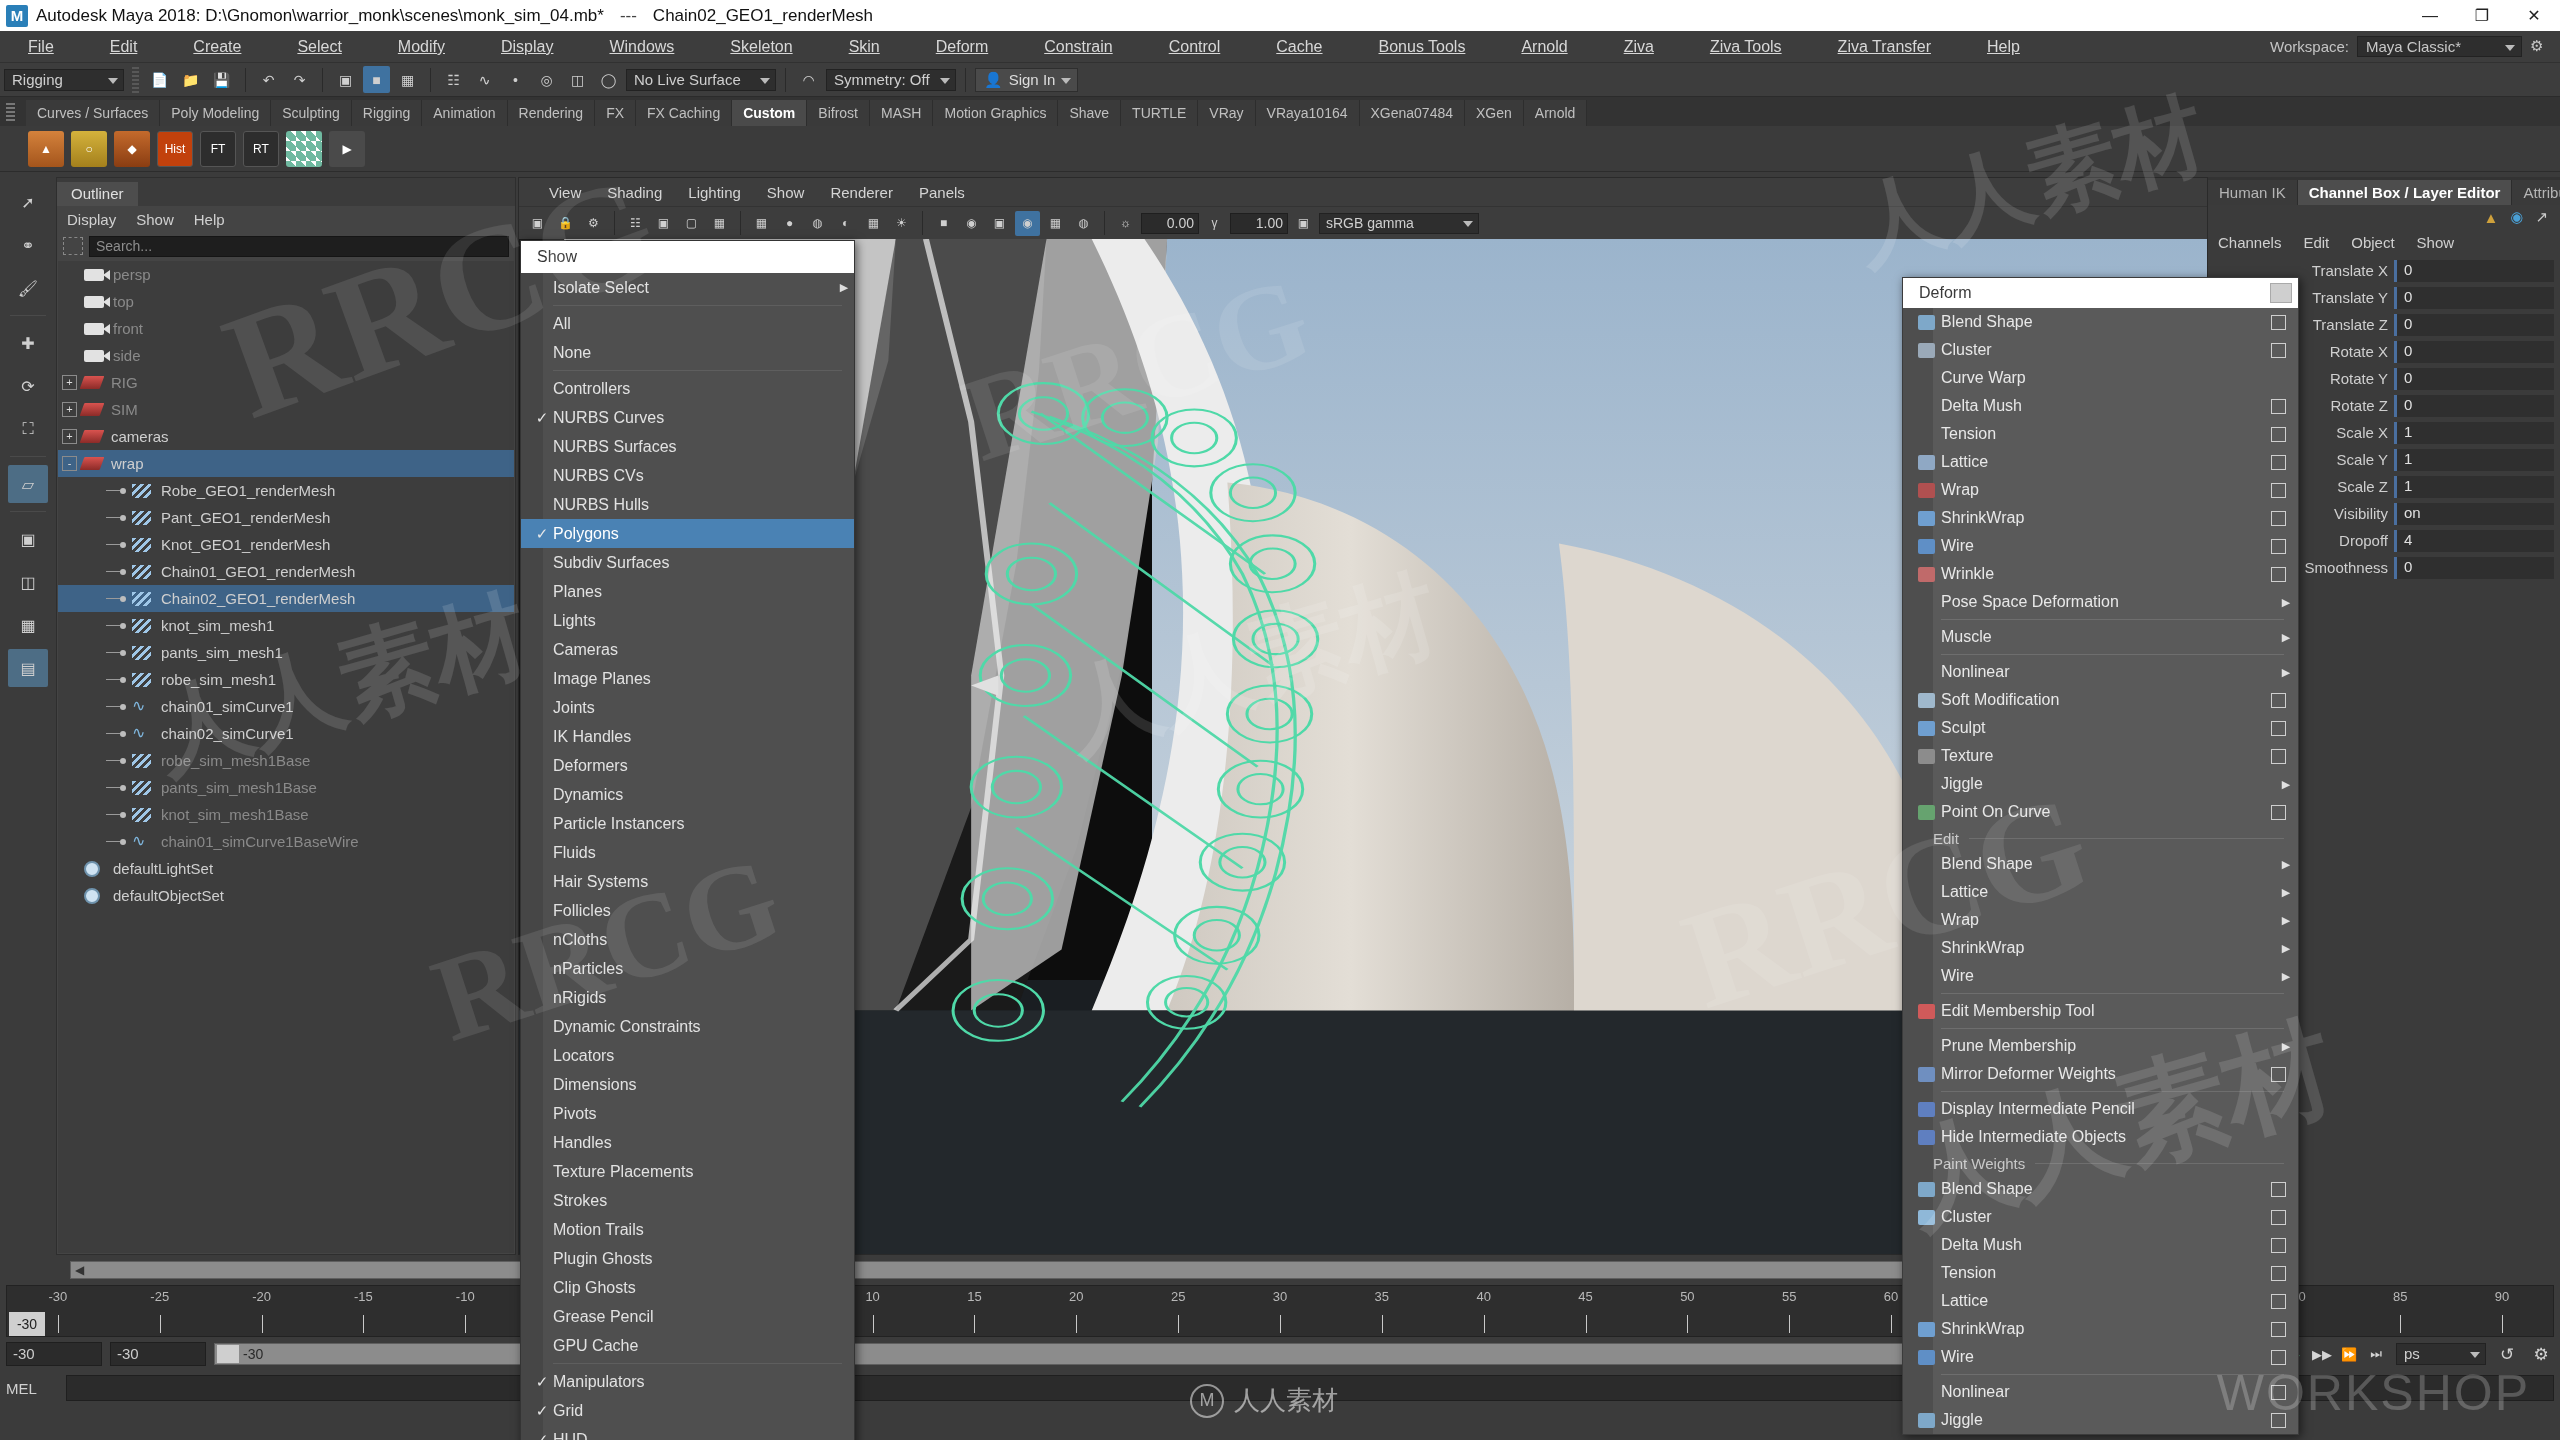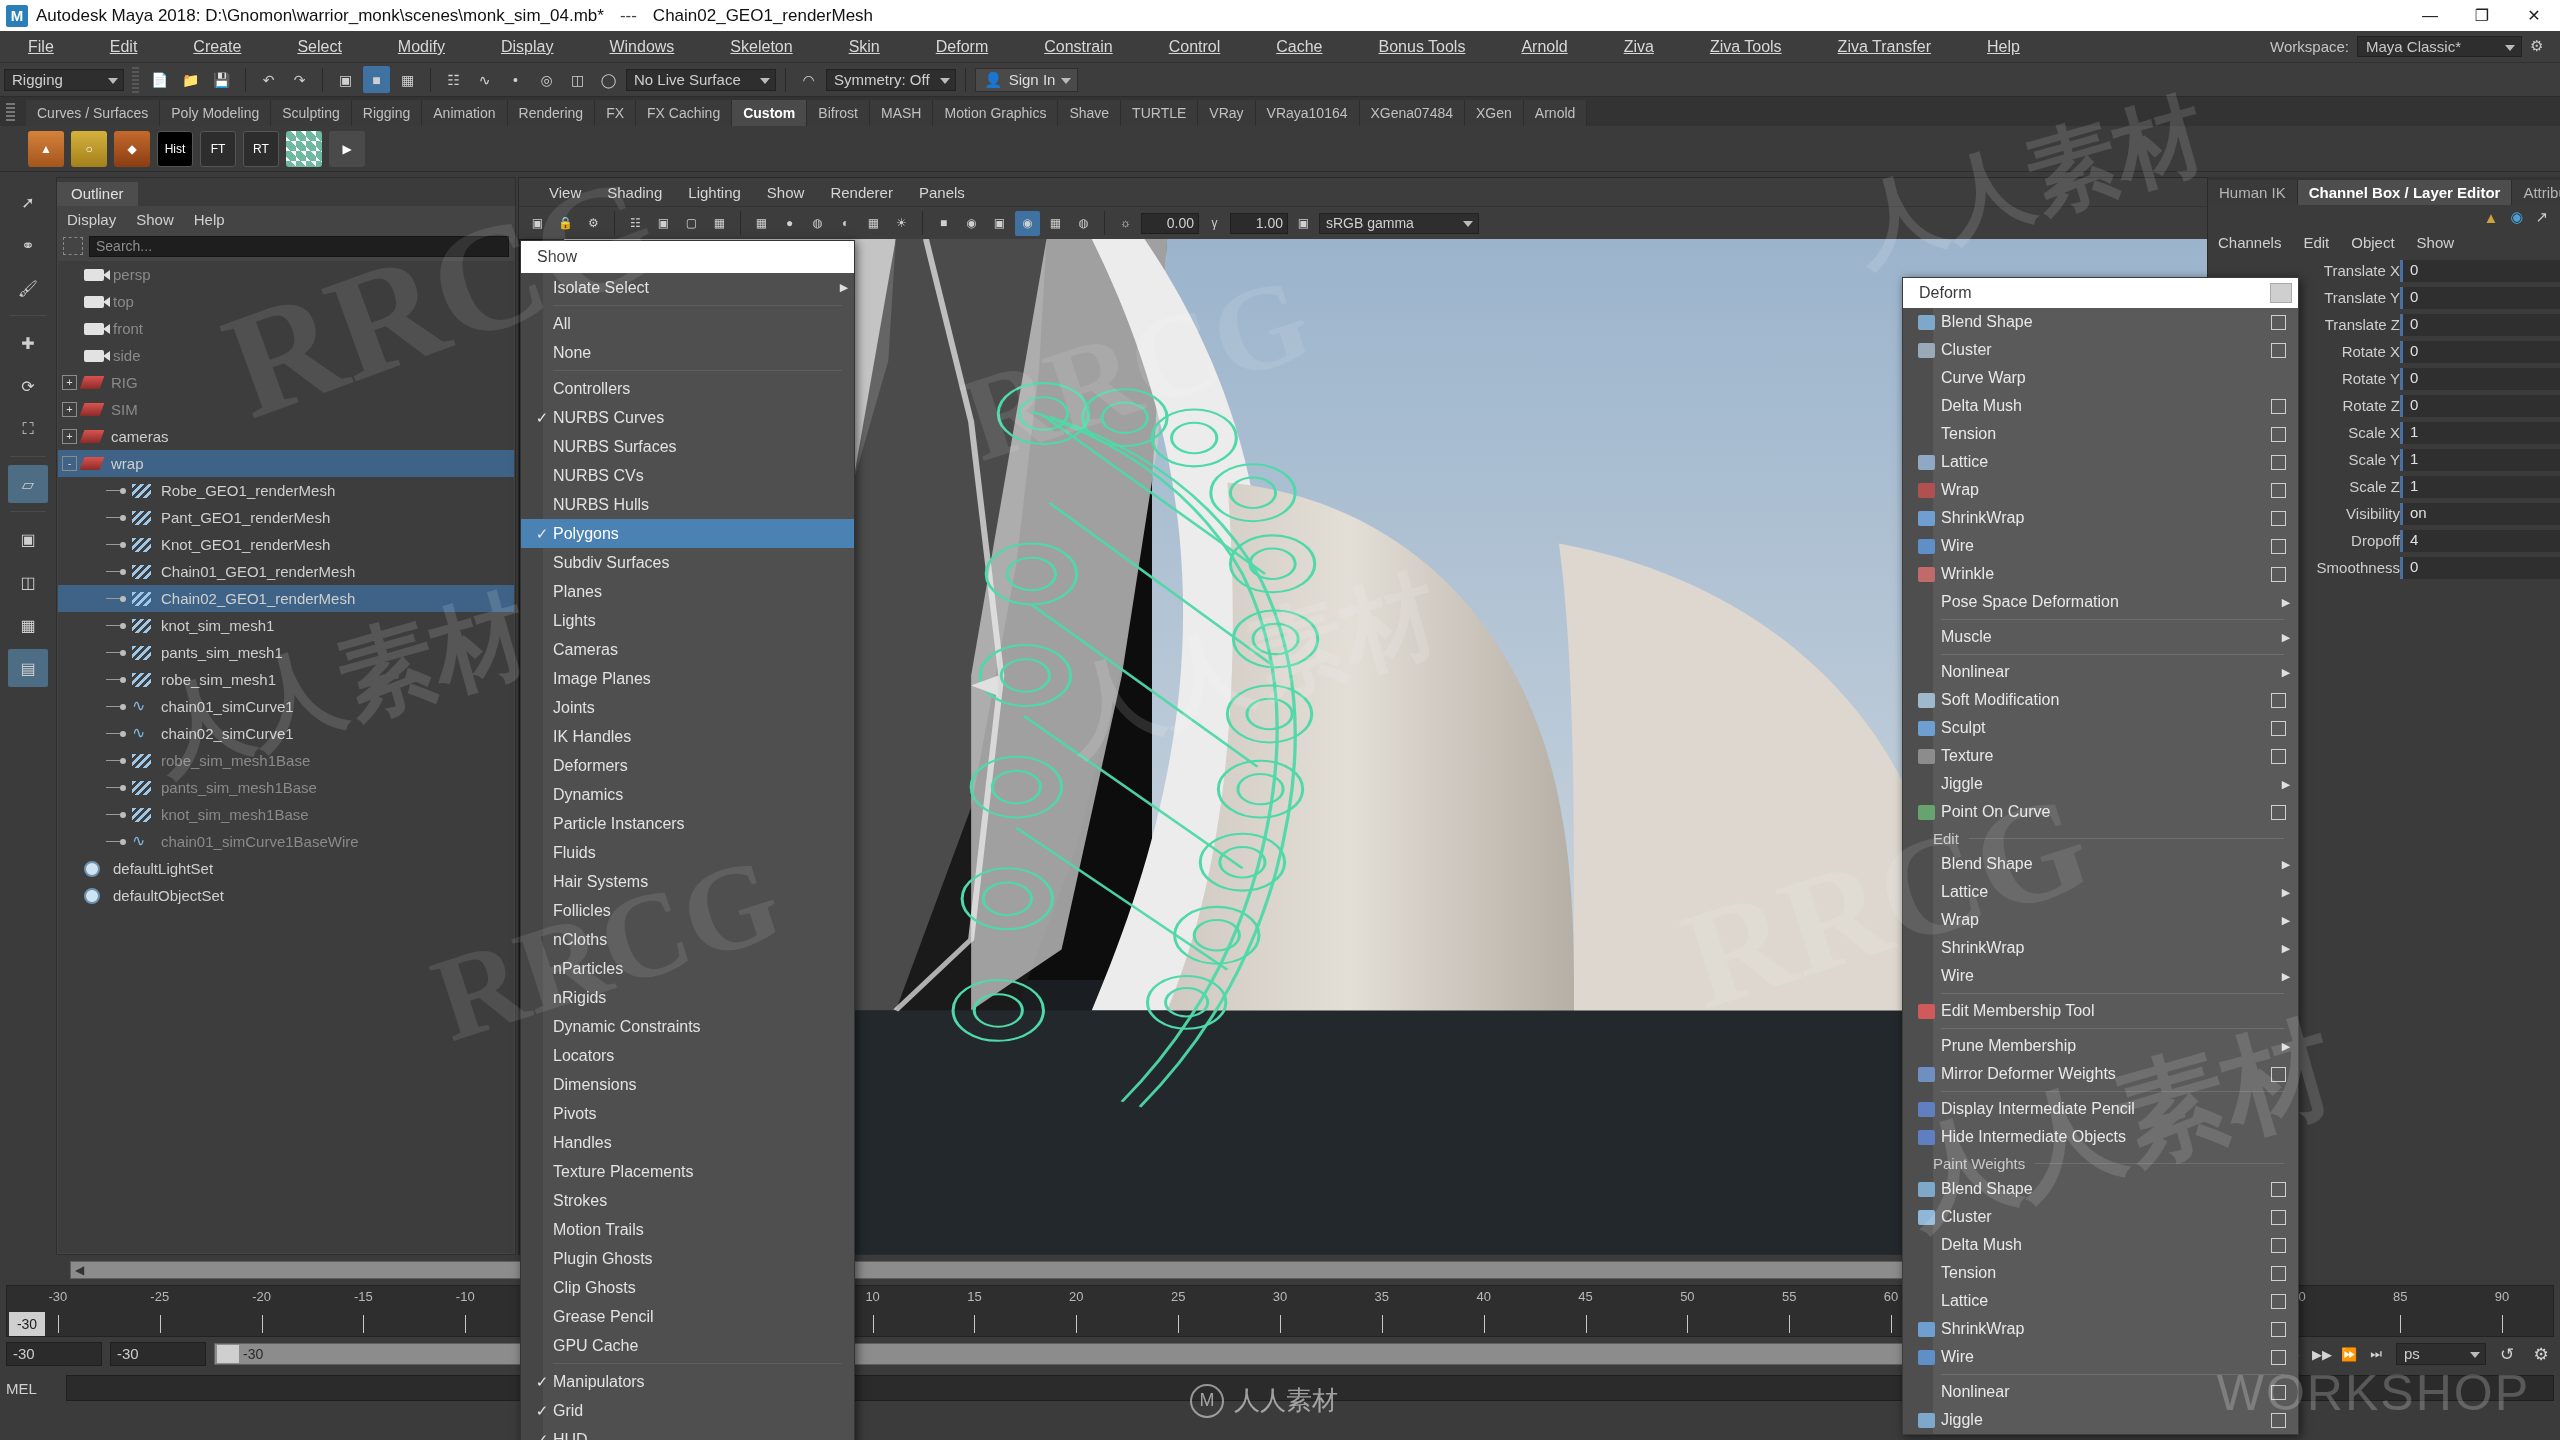--- a/index.html
+++ b/index.html
@@ -153,22 +153,22 @@
   #rightpanel { position:absolute;right:0;top:0;width:352px;bottom:185px;background:#3b3b3b; }
   #rptabs { height:28px;display:flex;align-items:flex-end;font-size:15px;background:#333; }
   #rptabs .rt { padding:0 11px;height:25px;line-height:25px;color:#b5b5b5;background:#3a3a3a;
     border-right:1px solid #2c2c2c;white-space:nowrap; }
   #rptabs .rt.active { background:#4d4d4d;color:#fff;font-weight:bold; }
   #rpicons { height:24px;display:flex;justify-content:flex-end;align-items:center;gap:12px;padding-right:12px;}
   #rpicons span{font-size:15px;}
   #cbmenu { height:26px;display:flex;align-items:center;gap:22px;padding-left:10px;font-size:15px;
     color:#d0d0d0;}
   #cbbody { position:absolute;left:0;right:0;top:80px;bottom:0; }
-  .chrow { height:27px;display:flex;align-items:center;justify-content:flex-end;
-    font-size:15px;padding-right:0; }
+  .chrow { height:27px;display:flex;align-items:center;justify-content:flex-end;gap:6px;
+    font-size:15px;padding-right:6px; }
   .chrow .cname { color:#cfcfcf;text-align:right;width:150px; }
   .chrow .cval { background:#2f2f2f;border-left:3px solid #4a6fa0;height:22px;line-height:20px;
     flex:1;color:#e0e0e0;padding-left:7px;max-width:160px;font-size:15px; }
 
   
   #bottom { position:absolute;left:0;right:0;bottom:0;height:185px;background:#3b3b3b; }
   #rangebar { height:30px;display:flex;align-items:center;padding:0 6px;gap:8px;}
   #rangebar .rsl { flex:1;height:18px;background:#8c8c8c;border:1px solid #5f5f5f;position:relative;
     display:flex;align-items:center;justify-content:space-between;padding:0 4px;color:#333;font-size:12px;}
   #timeslider { height:52px;background:#2e2e2e;position:relative;margin:0 6px;border:1px solid #222; }
@@ -332,21 +332,21 @@
       <div class="st">XGena07484</div>
       <div class="st">XGen</div>
       <div class="st">Arnold</div>
     </div>
 </div>
 
 <div id="shelf">
   <div class="sicon" style="background:linear-gradient(#d4823c,#a4551c)">▲</div>
   <div class="sicon" style="background:linear-gradient(#d4b23c,#a4801c)">○</div>
   <div class="sicon" style="background:linear-gradient(#c46a2c,#8a3d12)">◆</div>
-  <div class="sicon" style="background:#000000;border:1px solid #555;font-size:12px">
+  <div class="sicon" style="background:#c2410c;border:1px solid #555;font-size:12px">
       <span>Hist</span>
     </div>
   <div class="sicon" style="background:#2d2d2d;border:1px solid #555;font-size:12px">
       <span>FT</span>
     </div>
   <div class="sicon" style="background:#2d2d2d;border:1px solid #555;font-size:12px">
       <span>RT</span>
     </div>
   <div class="sicon" style="background:#6fb9a0;background-image:linear-gradient(45deg,#fff 25%,transparent 25%,transparent 75%,#fff 75%);background-size:10px 10px"></div>
   <div class="sicon" style="background:#4a4a4a">▶</div>

